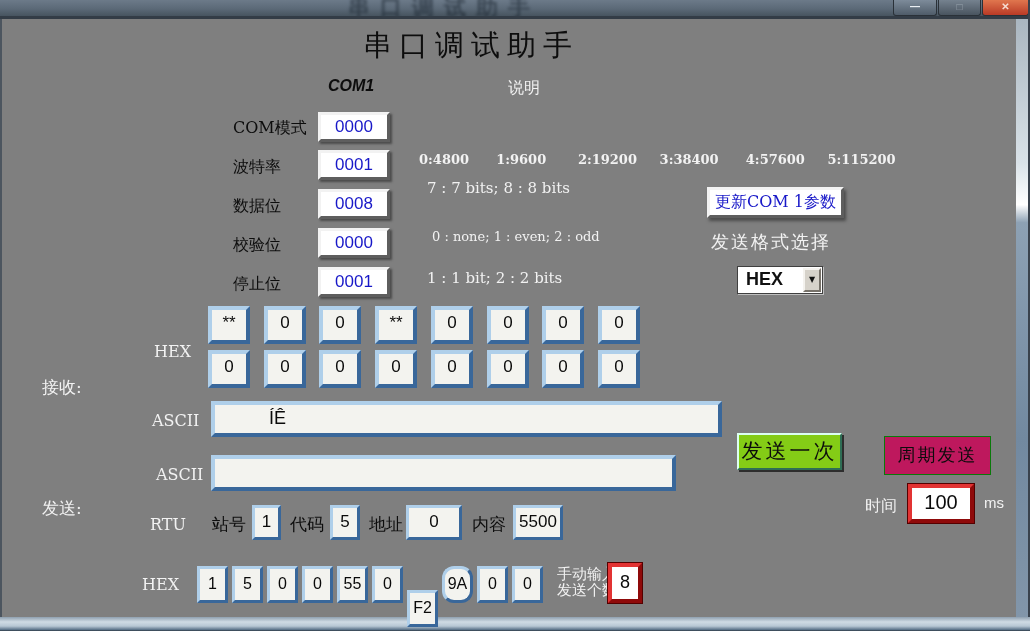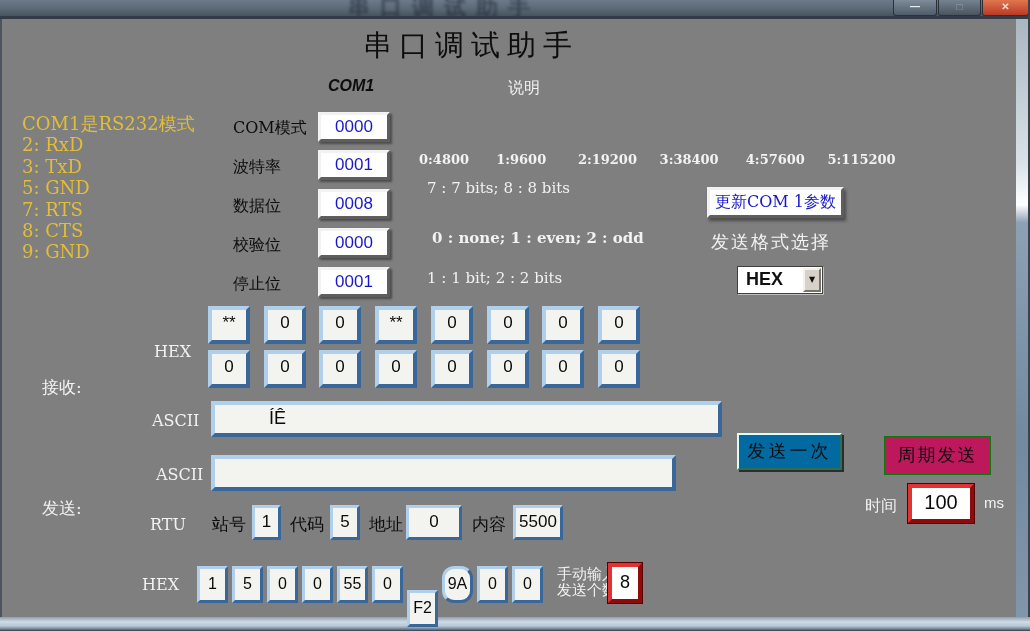--- a/index.html
+++ b/index.html
@@ -51,23 +51,23 @@
     text-align:center;font-size:16px;line-height:24px;cursor:pointer;}
 
   .dropdown{position:absolute;left:737px;top:266px;width:84px;height:26px;background:#ffffff;
     border:1px solid #3f3f3f;box-shadow:1px 1px 0 rgba(255,255,255,.5);}
   .dropdown .val{position:absolute;left:8px;top:2px;font-family:"Liberation Sans",sans-serif;
     font-size:18px;font-weight:bold;color:#111;}
   .dropdown .arrowbtn{position:absolute;right:1px;top:1px;width:18px;height:24px;background:#d6d2ca;
     border:2px solid;border-color:#f4f2ee #77726a #77726a #f4f2ee;box-sizing:border-box;
     text-align:center;font-size:8px;line-height:19px;color:#111;}
 
-  .btn-sendonce{position:absolute;left:737px;top:433px;width:101px;height:33px;background:#0369a1;
+  .btn-sendonce{position:absolute;left:737px;top:433px;width:101px;height:33px;background:#84cc16;
     border:2px solid;border-color:#dcfff2 #2f6e55 #2f6e55 #dcfff2;box-shadow:2px 2px 0 #2d2d2d;
-    text-align:center;font-size:18px;line-height:32px;color:#0c0c0c;letter-spacing:3px;cursor:pointer;}
+    text-align:center;font-size:21px;line-height:32px;color:#0c0c0c;letter-spacing:3px;cursor:pointer;}
   .btn-periodic{position:absolute;left:884px;top:436px;width:105px;height:37px;background:#be185d;
     border:1px solid #0a7a0a;text-align:center;font-size:18px;line-height:36px;color:#0c0c0c;
     letter-spacing:2px;cursor:pointer;}
 </style>
 </head>
 <body>
 
 <div class="screen">
 
   <div class="titlebar">
@@ -80,44 +80,35 @@
   <div class="frame-left"></div>
   <div class="frame-right"></div>
   <div class="frame-right-edge"></div>
   <div class="frame-bottom"></div>
 
   <div class="blabel" style="left:363px;top:26px;font-size:29px;letter-spacing:7px;">串口调试助手</div>
 
   <div class="blabel" style="left:328px;top:77px;font-family:'Liberation Sans',sans-serif;font-size:16px;font-weight:bold;font-style:italic;">COM1</div>
   <div class="wlabel" style="left:508px;top:78px;font-size:16px;">说明</div>
 
-  <div class="ylabel" style="left:22px;top:113px;font-size:18px;line-height:21.4px;">
-    <div>COM1是RS232模式</div>
-    <div>2: RxD</div>
-    <div>3: TxD</div>
-    <div>5: GND</div>
-    <div>7: RTS</div>
-    <div>8: CTS</div>
-    <div>9: GND</div>
-  </div>
 
   <div class="blabel" style="left:233px;top:118px;font-size:16px;">COM模式</div>
   <div class="pfield" style="left:318px;top:112px;">0000</div>
 
   <div class="blabel" style="left:233px;top:157px;font-size:16px;">波特率</div>
   <div class="pfield" style="left:318px;top:150px;">0001</div>
   <div class="wlabel" style="left:419px;top:152px;font-size:13px;white-space:pre;font-weight:bold;">0:4800      1:9600       2:19200     3:38400      4:57600     5:115200</div>
 
   <div class="blabel" style="left:233px;top:196px;font-size:16px;">数据位</div>
   <div class="pfield" style="left:318px;top:189px;">0008</div>
   <div class="wlabel" style="left:427px;top:179px;font-size:15px;white-space:pre;">7 : 7 bits; 8 : 8 bits</div>
 
   <div class="blabel" style="left:233px;top:235px;font-size:16px;">校验位</div>
   <div class="pfield" style="left:318px;top:228px;">0000</div>
-  <div class="wlabel" style="left:432px;top:229px;font-size:15px;white-space:pre;font-weight:bold;">0 : none; 1 : even; 2 : odd</div>
+  <div class="wlabel" style="left:432px;top:229px;font-size:13px;white-space:pre;">0 : none; 1 : even; 2 : odd</div>
 
   <div class="blabel" style="left:233px;top:274px;font-size:16px;">停止位</div>
   <div class="pfield" style="left:318px;top:267px;">0001</div>
   <div class="wlabel" style="left:427px;top:269px;font-size:15px;white-space:pre;">1 : 1 bit; 2 : 2 bits</div>
 
   <div class="updbtn">更新COM 1参数</div>
   <div class="wlabel" style="left:711px;top:230px;font-size:18px;letter-spacing:2px;">发送格式选择</div>
   <div class="dropdown">
     <span class="val">HEX</span>
     <span class="arrowbtn">▼</span>

